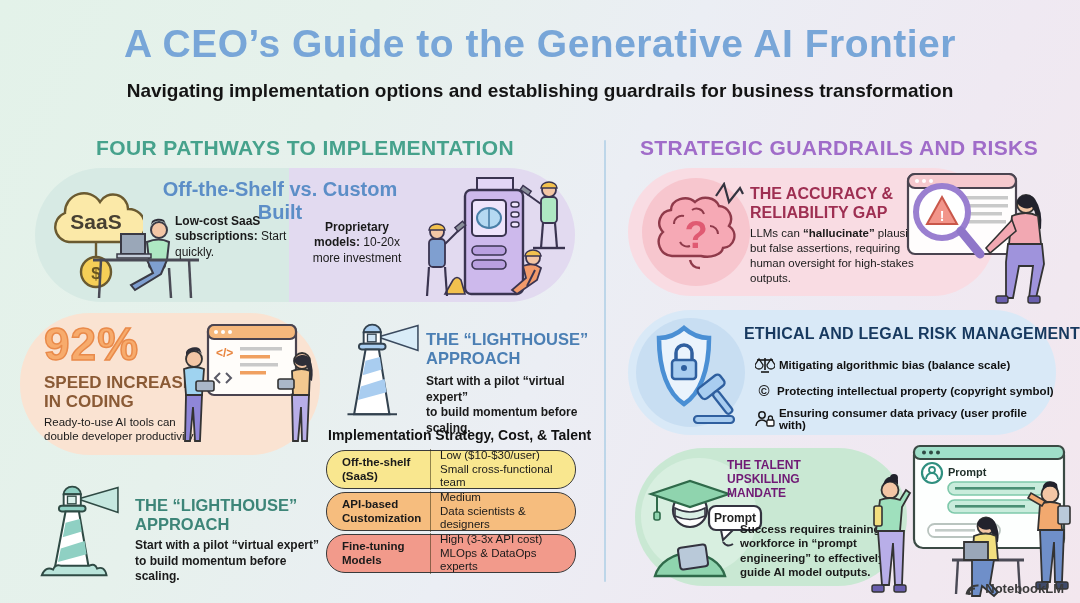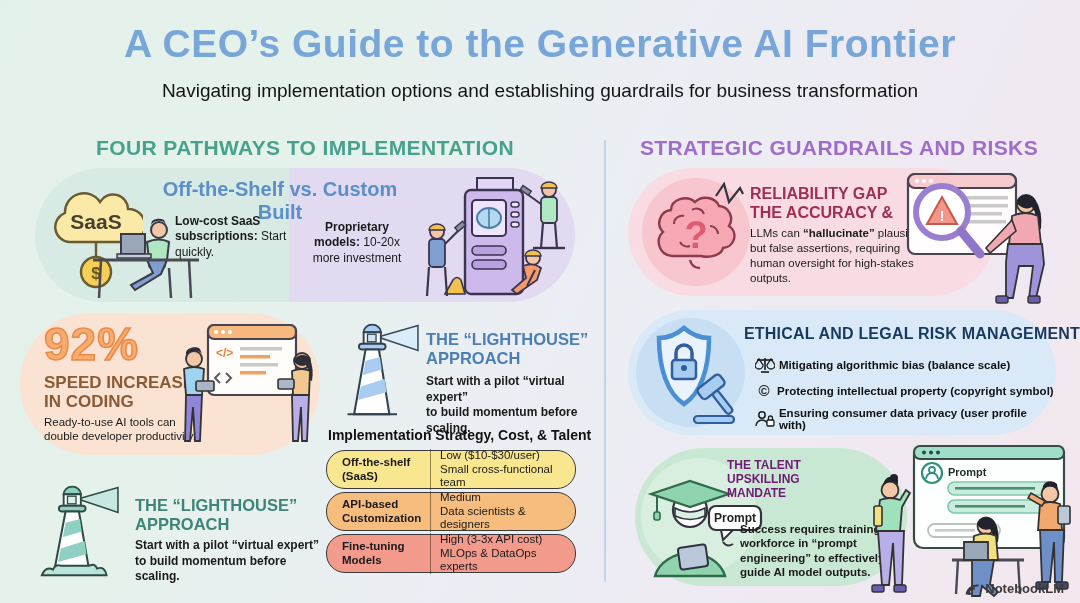--- a/index.html
+++ b/index.html
@@ -4,21 +4,21 @@
 <style>
   html,body{margin:0;padding:0;background:#cfd4da;}
   #canvas{
     position:relative;width:1080px;height:603px;overflow:hidden;
     font-family:"Liberation Sans",sans-serif;color:#1a1a1a;
     background:linear-gradient(115deg,#e3f2e9 0%,#e6f1ec 28%,#ebeef4 52%,#efe9f2 76%,#f3e7ee 100%);
   }
   .abs{position:absolute;}
   
   .main-title{left:0;right:0;top:22px;text-align:center;font-size:39px;font-weight:800;color:#78a6d8;letter-spacing:.5px;}
-  .subtitle{left:0;right:0;top:80px;text-align:center;font-size:19px;font-weight:400;color:#141414;}
+  .subtitle{left:0;right:0;top:80px;text-align:center;font-size:19px;font-weight:700;color:#141414;}
   .col-divider{left:604px;top:140px;width:2px;height:442px;background:#bdd6e9;border-radius:2px;}
   .section-title{top:136px;font-size:21px;font-weight:800;text-align:center;letter-spacing:.4px;}
   .section-title.left{left:20px;width:570px;color:#46a28c;}
   .section-title.right{left:618px;width:442px;color:#a06cc9;}
   
   .pill{position:absolute;border-radius:80px;}
   .card-shelf{left:35px;top:168px;width:540px;height:134px;background:linear-gradient(90deg,#d7eae4 0,#d7eae4 47%,#e2daf0 47%,#e2daf0 100%);}
   .card-speed{left:20px;top:313px;width:300px;height:142px;background:#fae3d2;border-radius:70px;}
   .card-accuracy{left:628px;top:168px;width:368px;height:128px;background:#f9dce3;}
   .card-ethical{left:628px;top:310px;width:428px;height:125px;background:#d9e9f7;}
@@ -246,22 +246,22 @@
   <div class="pill card-accuracy">
     <div class="inner-circle" style="left:14px;top:10px;width:108px;height:108px;background:#f7c6ce"></div>
     <svg class="abs" style="left:16px;top:14px" width="104" height="100" viewBox="0 0 104 100">
       <path d="M28,74 a14,14 0 0 1 -9,-24 a13,13 0 0 1 8,-22 a14,12 0 0 1 24,-8 a14,12 0 0 1 24,4 a13,13 0 0 1 10,20 a12,12 0 0 1 -6,22 a16,10 0 0 1 -22,8 z" fill="#f6a9b5" stroke="#8f3a4a" stroke-width="2.4"></path>
       <path d="M30,42 a8,8 0 0 1 10,-8 M48,28 a8,8 0 0 1 12,4 M66,44 a8,8 0 0 1 8,8 M36,60 a8,8 0 0 0 10,4" fill="none" stroke="#8f3a4a" stroke-width="2"></path>
       <path d="M46,78 q2,8 10,8" fill="none" stroke="#8f3a4a" stroke-width="2.4"></path>
       <text x="52" y="66" text-anchor="middle" font-size="38" font-weight="bold" fill="#e05a72">?</text>
       <polyline points="72,14 80,2 85,20 96,6 99,12" fill="none" stroke="#33333f" stroke-width="2.2"></polyline>
     </svg>
     <div class="abs acc-title">
+      <div>THE ACCURACY &amp;</div>
       <div>RELIABILITY GAP</div>
-      <div>THE ACCURACY &amp;</div>
     </div>
     <div class="abs acc-body">
       <span>LLMs can </span><span class="b">“hallucinate”</span><span> plausible but false assertions, requiring human oversight for high-stakes outputs.</span>
     </div>
   </div>
   <svg class="abs" style="left:900px;top:168px" width="170" height="138" viewBox="0 0 170 138">
     <rect x="8" y="6" width="108" height="80" rx="7" fill="#fffdfd" stroke="#4a4450" stroke-width="2.2"></rect>
     <rect x="8" y="6" width="108" height="14" rx="7" fill="#f6c9ce" stroke="#4a4450" stroke-width="2.2"></rect>
     <circle cx="17" cy="13" r="2" fill="#fff"></circle>
       <circle cx="24" cy="13" r="2" fill="#fff"></circle>

